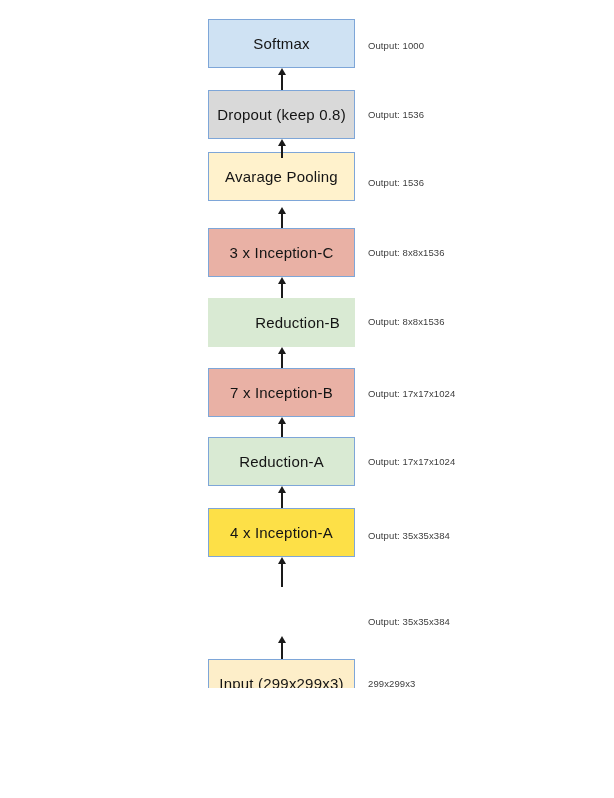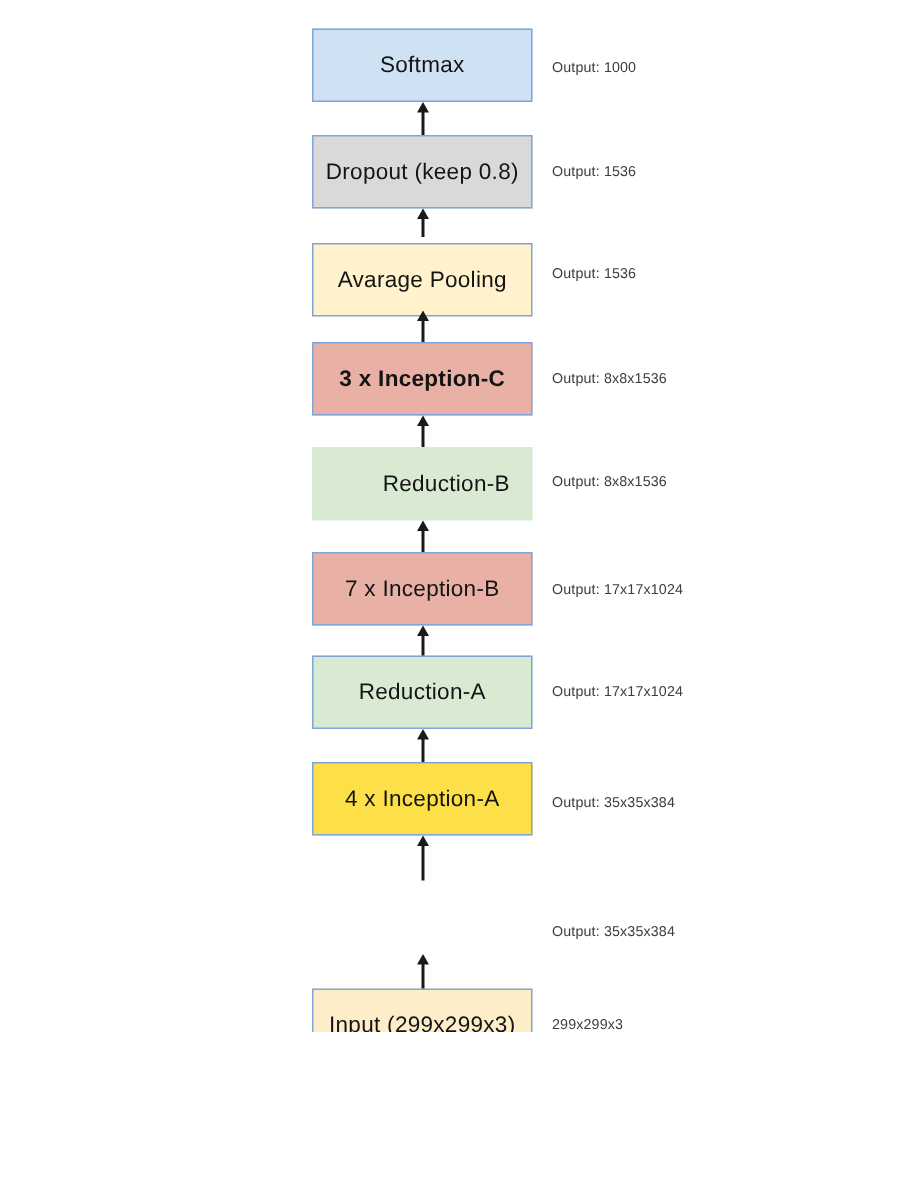--- a/index.html
+++ b/index.html
@@ -26,22 +26,22 @@
   }
   .node.no-border { border-color: transparent; }
   .node-label {
     font-size: 15px;
     color: #141414;
     letter-spacing: 0.2px;
     white-space: nowrap;
   }
   .n0 { top: 19px; }
   .n1 { top: 90px; }
-  .n2 { top: 162px; }
-  .n3 { top: 228px; font-weight: bold; }
+  .n2 { top: 152px; }
+  .n3 { top: 228px; }
   .n4 { top: 298px; padding-left: 32px; }
   .n5 { top: 368px; text-align: center; }
   .n6 { top: 437px; }
   .n7 { top: 508px; }
   .n8 { top: 587px; }
   .n9 { top: 659px; }
 
   
   .arrow { position: absolute; left: 275px; width: 14px; }
   .arrow .shaft {

